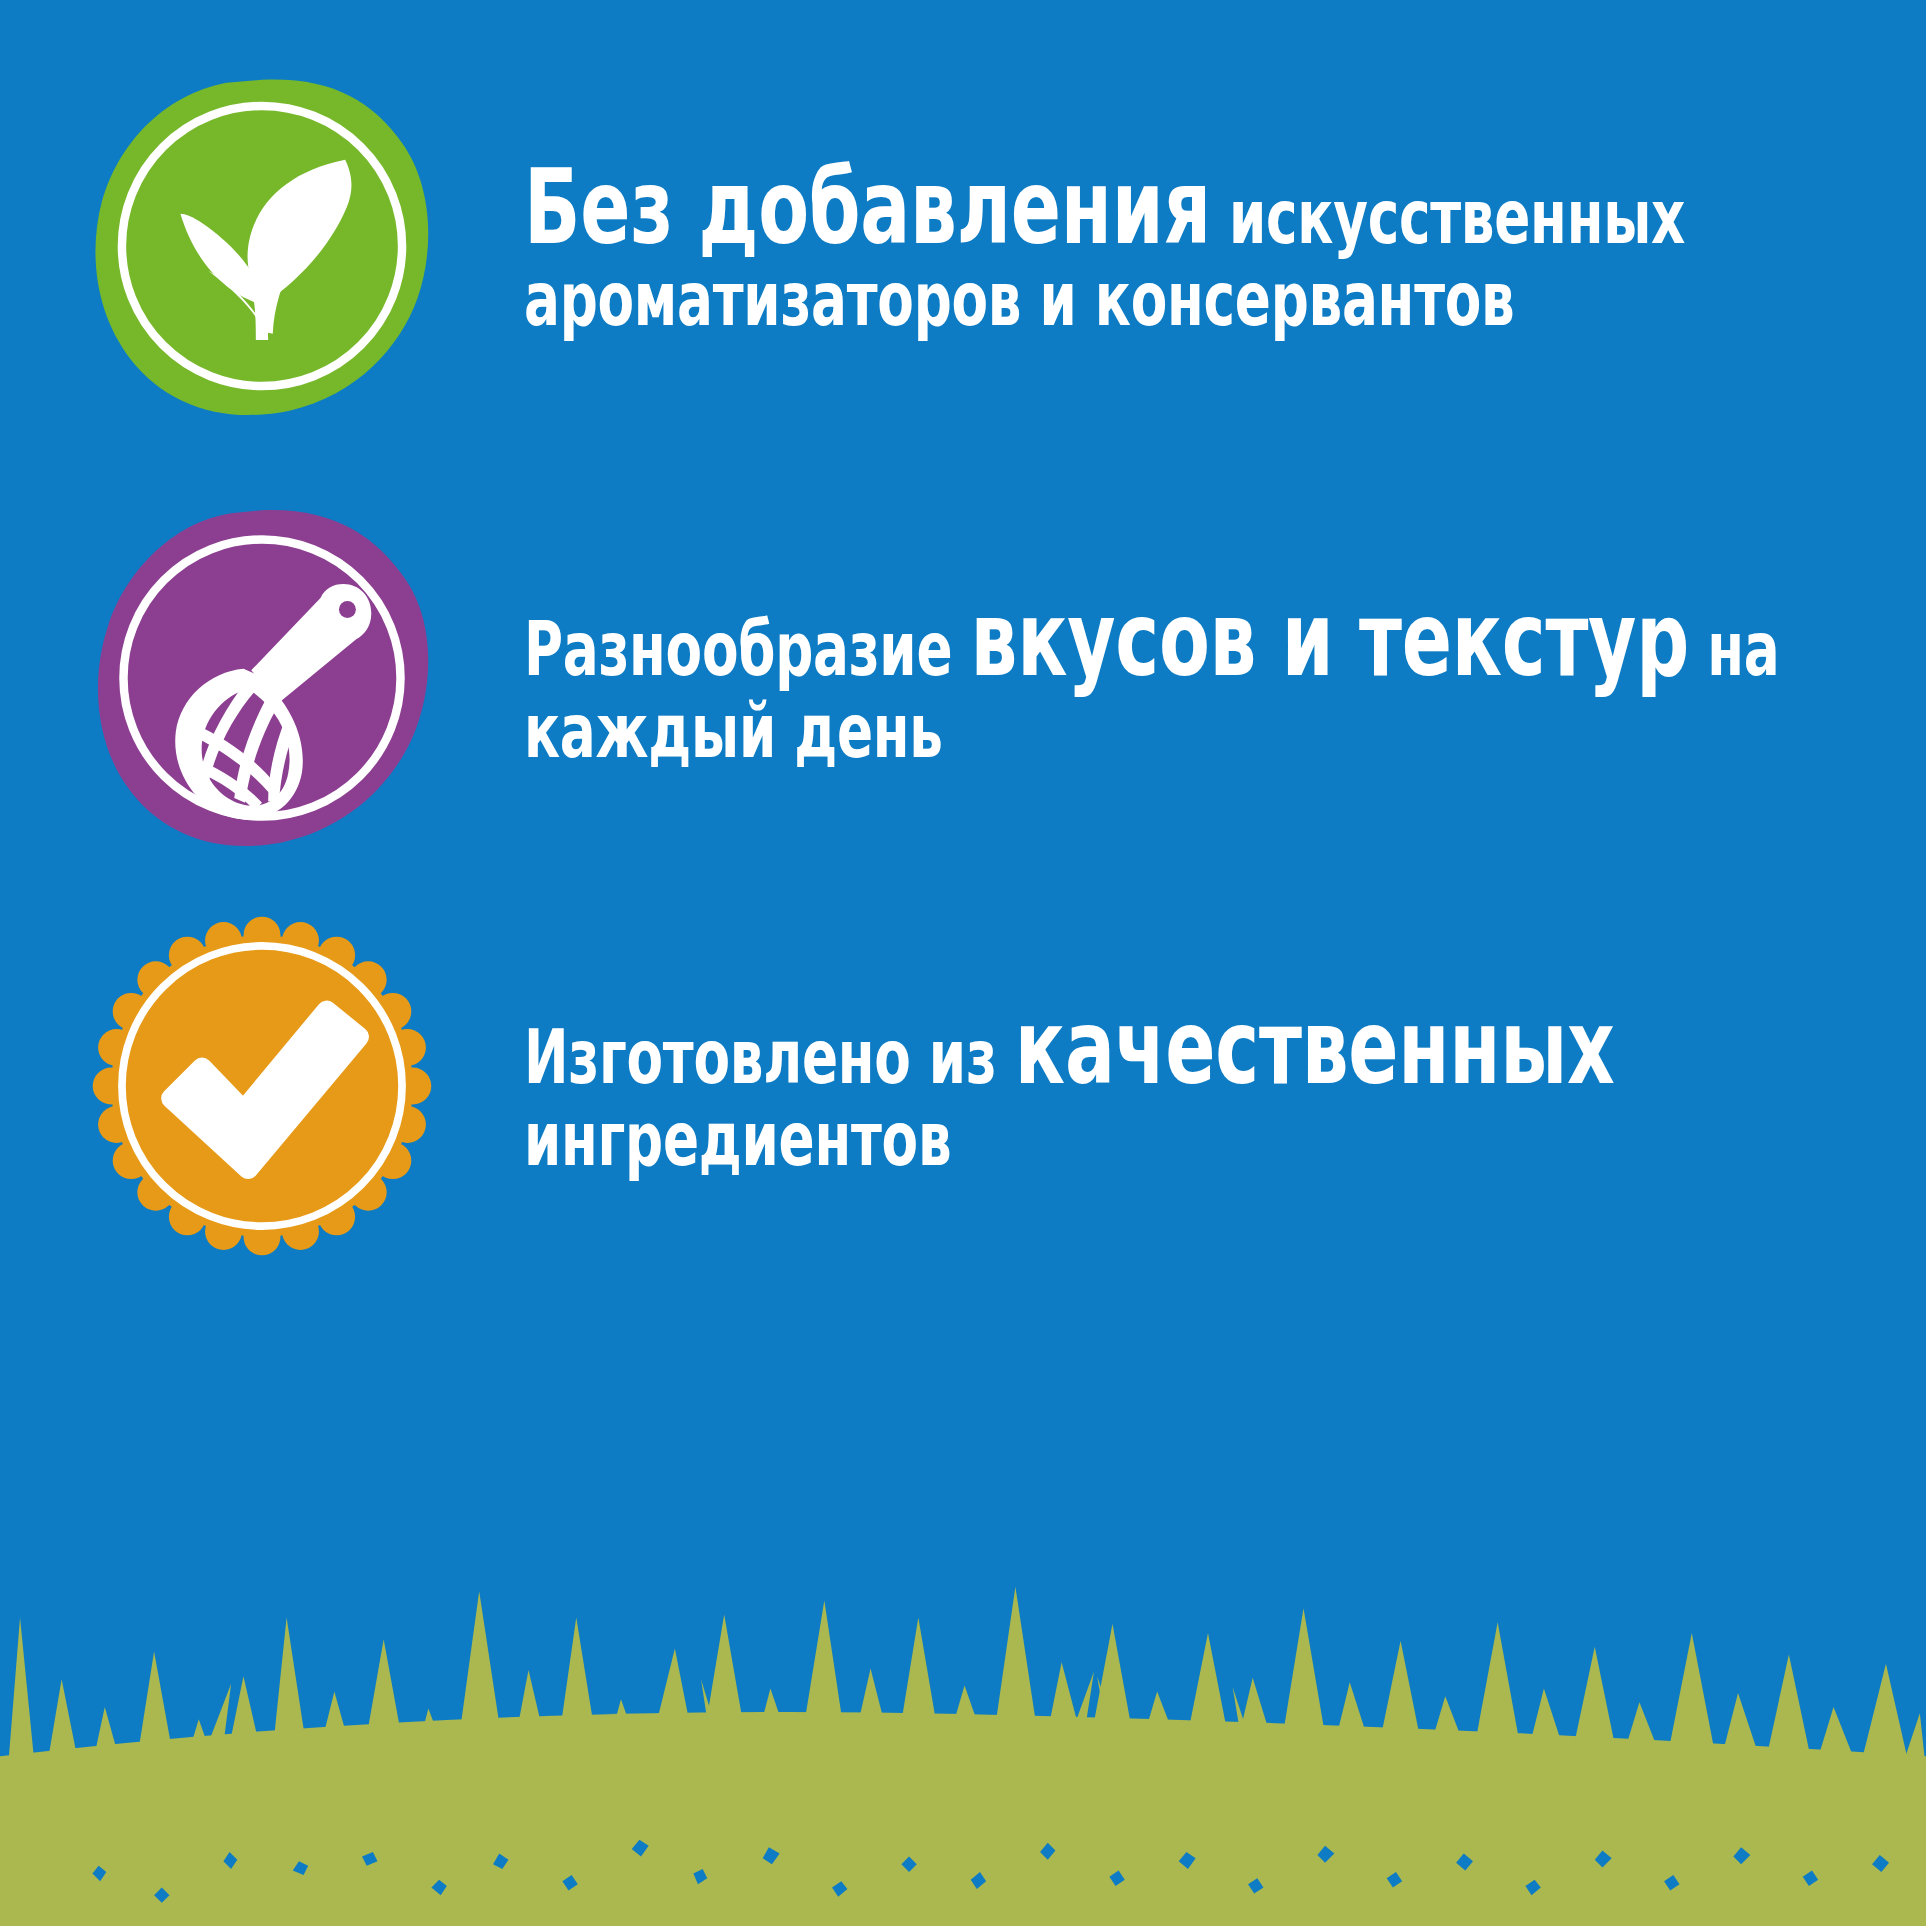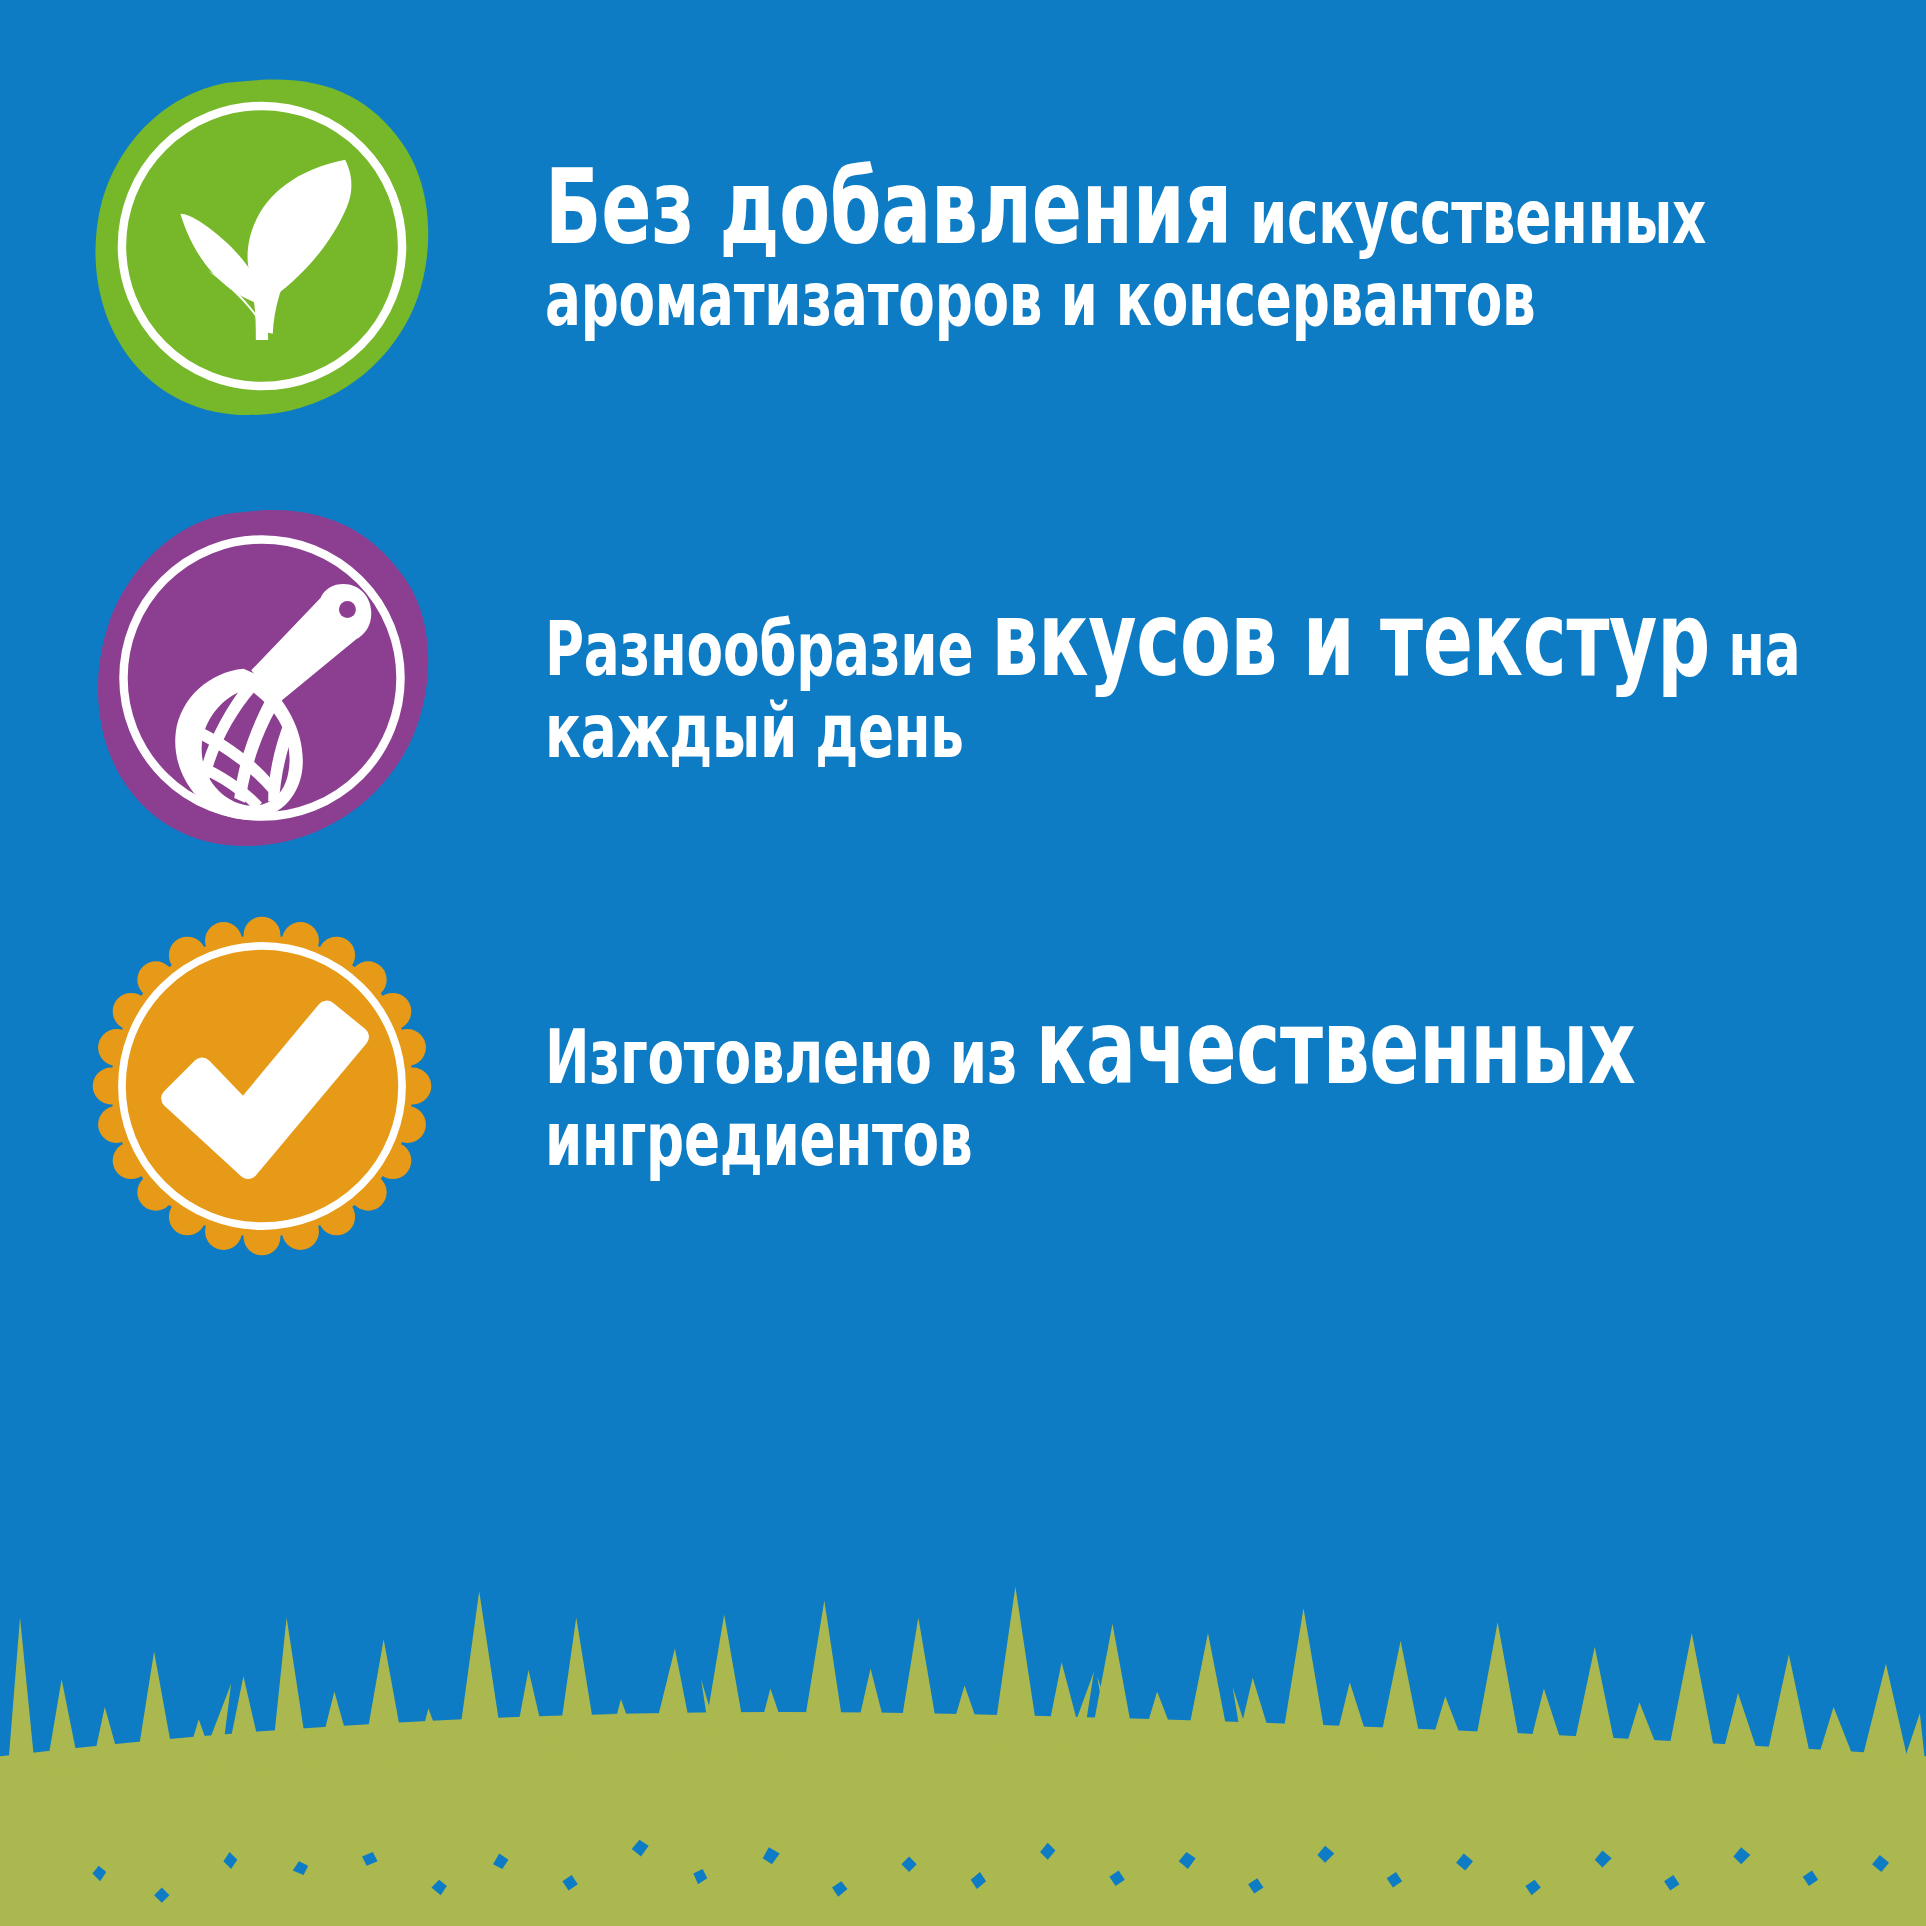--- a/index.html
+++ b/index.html
@@ -11,21 +11,20 @@
     position:relative;
   }
   #stage{position:absolute;left:0;top:0;width:1926px;height:1926px;overflow:hidden;background:#0d7cc4;}
 
   .feature-row{
     position:absolute;
     left:0;
     width:1926px;
     display:flex;
     align-items:center;
-    gap:21px;
   }
   .badge-wrap{
     position:relative;
     width:354px;
     height:354px;
     margin-left:85px;
     flex:0 0 354px;
   }
   .badge-wrap svg{display:block;width:354px;height:354px;}
 

